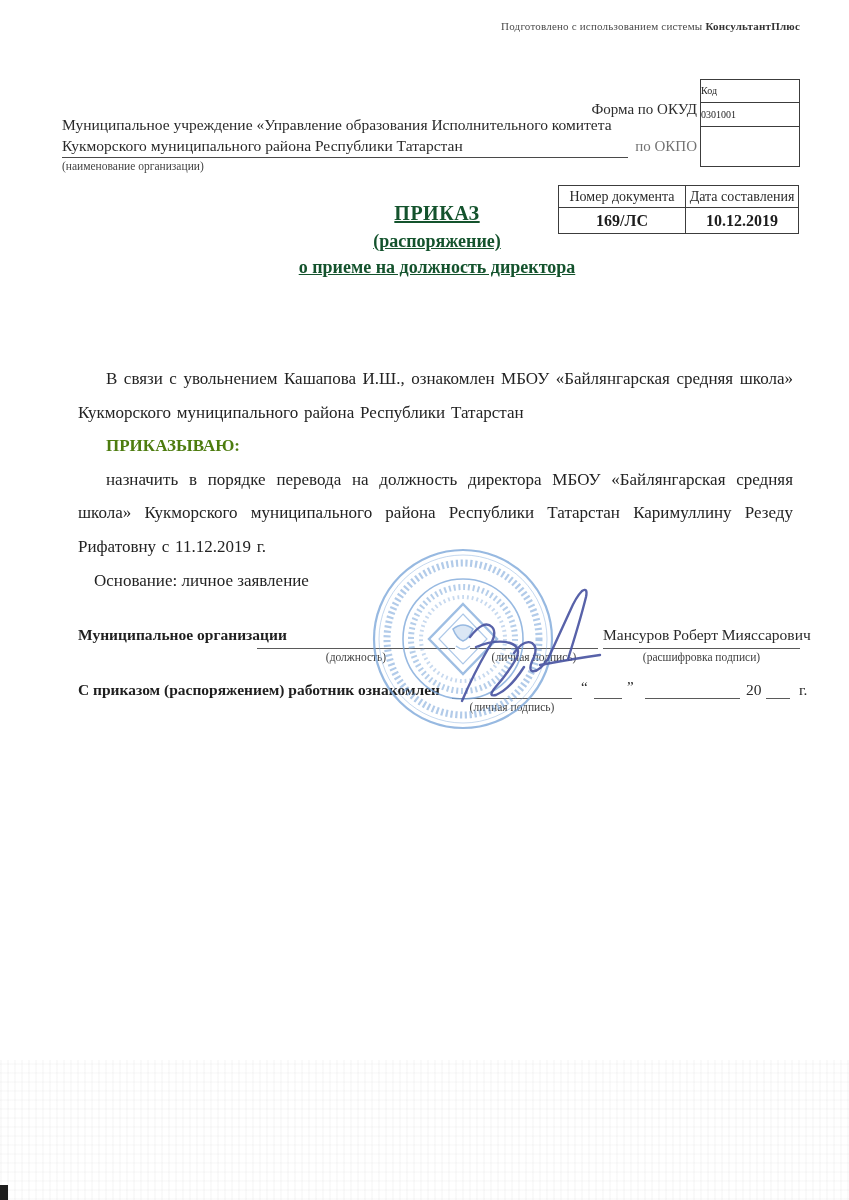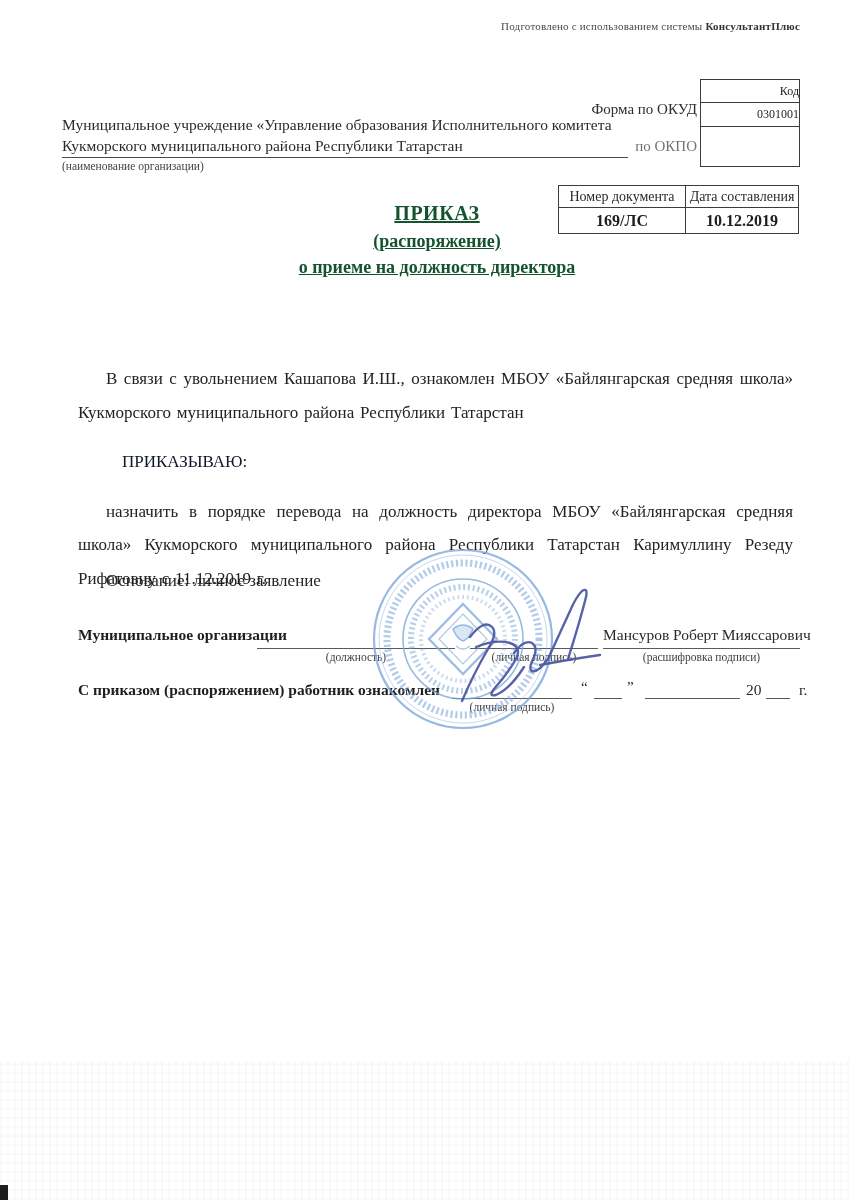--- a/index.html
+++ b/index.html
@@ -27,21 +27,21 @@
     font-size:11px;color:#4a4a4a;letter-spacing:0.2px;
   }
   .prepared-note b{color:#333;}
 
   
   .code-box{
     position:absolute;left:700px;top:79px;width:98px;
     border:1.6px solid #3c3c3c;
   }
   .code-box .row{
-    text-align:right;font-size:12px;line-height:22px;height:22px;
+    text-align:left;font-size:10px;line-height:22px;height:22px;
   }
   .code-box .row.head{border-bottom:1.4px solid #3c3c3c;}
   .code-box .row.val{border-bottom:1.4px solid #3c3c3c;height:23px;line-height:23px;}
   .code-box .row.empty{height:39px;}
 
   .okud-label{
     position:absolute;top:101px;right:152px;font-size:15px;color:#2e2e2e;
   }
   .okpo-label{
     position:absolute;top:138px;right:152px;font-size:15px;color:#737373;
@@ -75,22 +75,22 @@
   .title-sub2{font-size:18px;font-weight:bold;margin-top:5px;}
 
   .body-text{
     position:absolute;left:78px;top:362px;width:715px;
     font-size:17px;line-height:33.5px;color:#232323;
   }
   .para{
     text-align:justify;text-align-last:left;
     text-indent:28px;margin:0;word-spacing:1.5px;
   }
-  .resolve{font-weight:normal;text-indent:28px;margin:16px;color:#0f172a;}
-  .basis{position:absolute;left:106px;top:571px;font-size:17px;color:#232323;}
+  .resolve{font-weight:bold;text-indent:28px;margin:0;color:#4d7c0f;}
+  .basis{position:absolute;left:94px;top:571px;font-size:17px;color:#232323;}
 
   
   .sign-label{
     position:absolute;left:78px;top:626px;
     font-size:15.5px;font-weight:bold;color:#1f1f1f;
   }
   .blank{position:absolute;border-bottom:1.4px solid #5a5a5a;}
   .cap{position:absolute;font-size:11.5px;color:#3f3f3f;text-align:center;}
   .pos-blank{left:257px;top:628px;width:198px;height:20px;}
   .pos-cap{left:257px;top:651px;width:198px;}

